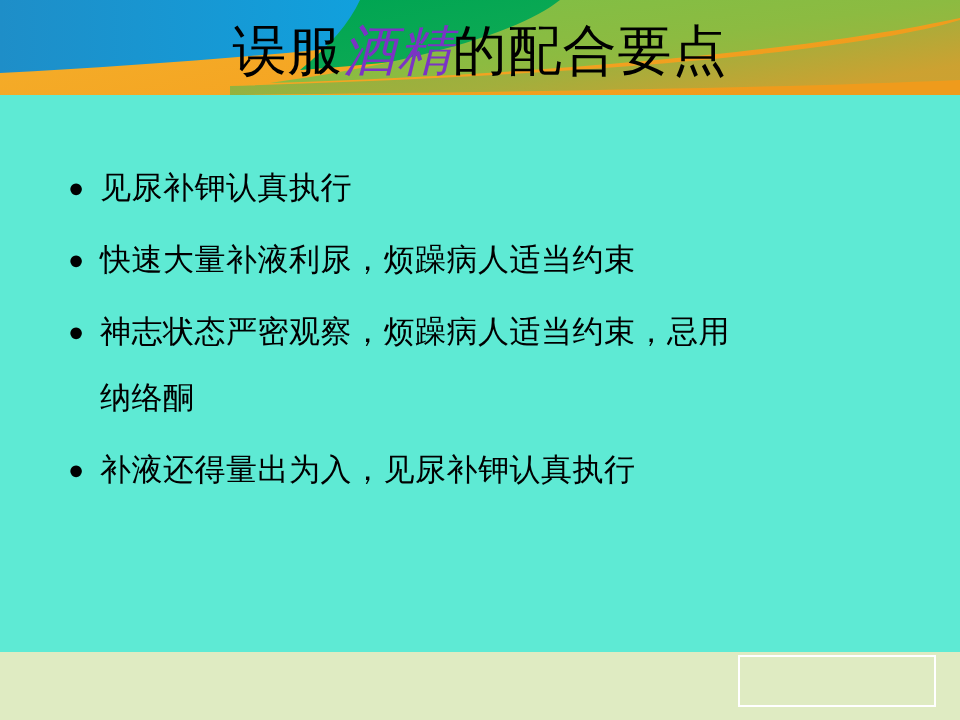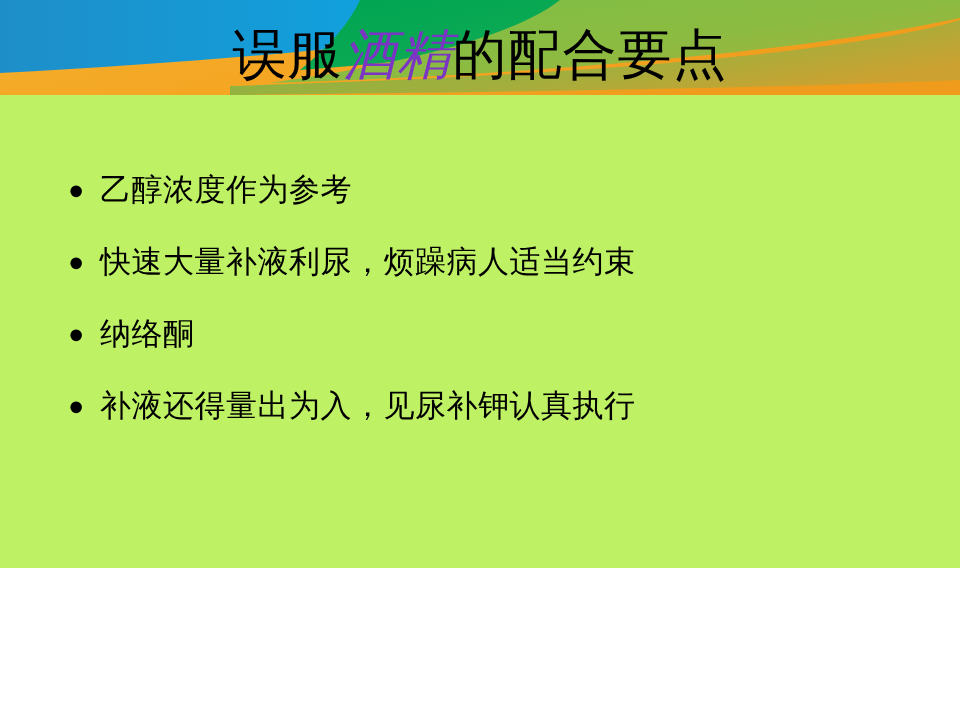--- a/index.html
+++ b/index.html
@@ -3,24 +3,24 @@
 <meta charset="utf-8">
 <style>
   html, body {
     margin: 0;
     padding: 0;
     background: #ffffff;
   }
   #slide {
     position: relative;
     width: 960px;
-    height: 568px;
+    height: 720px;
     overflow: hidden;
-    background: #bef264;
-    font-family: Liberation Serif, serif;
+    background: #5eead4;
+    font-family: Liberation Mono, monospace;
   }
 
   
   #banner {
     position: absolute;
     left: 0;
     top: 0;
     width: 960px;
     height: 95px;
     overflow: hidden;
@@ -72,21 +72,21 @@
   }
   .bullet-text {
     flex: 1 1 auto;
     font-size: 31px;
     line-height: 44px;
     color: #000000;
     letter-spacing: 0.5px;
   }
   .bullet-text .cont {
     display: block;
-    margin-top: 0;
+    margin-top: 22px;
   }
 
   
   #footer-band {
     position: absolute;
     left: 0;
     top: 652px;
     width: 960px;
     height: 68px;
     background: #DFEBC2;
@@ -152,31 +152,32 @@
   </div>
 
   <div id="title">
     <span>误服</span><span class="accent">酒精</span><span>的配合要点</span>
   </div>
 
   <div id="body">
 
     <div class="bullet-row">
       <span class="bullet-mark">●</span>
-      <span class="bullet-text">乙醇浓度作为参考</span>
+      <span class="bullet-text">见尿补钾认真执行</span>
     </div>
 
     <div class="bullet-row">
       <span class="bullet-mark">●</span>
       <span class="bullet-text">快速大量补液利尿，烦躁病人适当约束</span>
     </div>
 
     <div class="bullet-row">
       <span class="bullet-mark">●</span>
       <span class="bullet-text">
+        <span>神志状态严密观察，烦躁病人适当约束，忌用</span>
         <span class="cont">纳络酮</span>
       </span>
     </div>
 
     <div class="bullet-row">
       <span class="bullet-mark">●</span>
       <span class="bullet-text">补液还得量出为入，见尿补钾认真执行</span>
     </div>
 
   </div>

